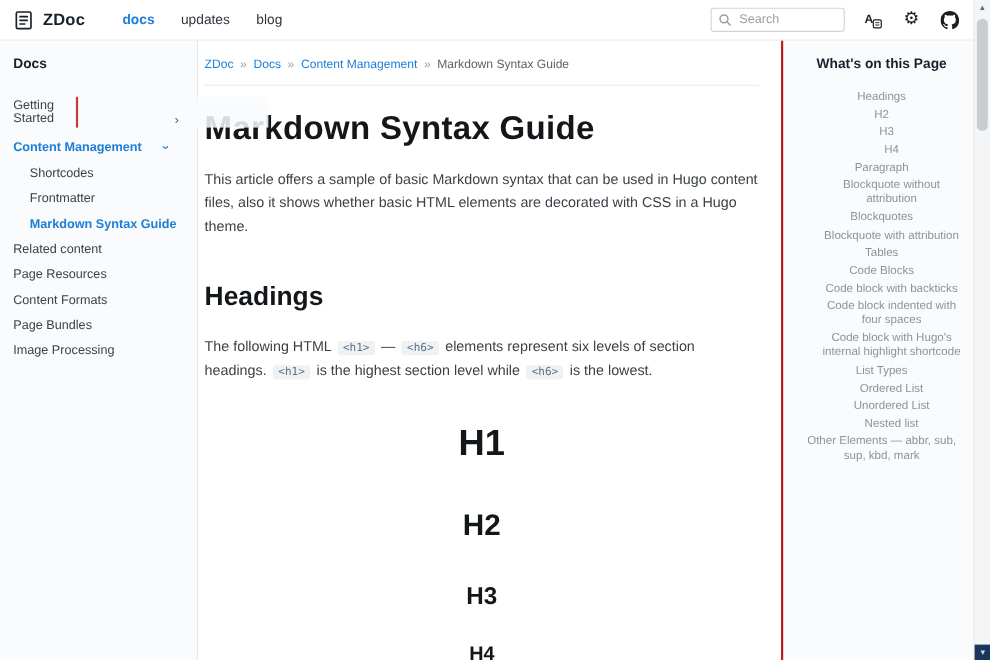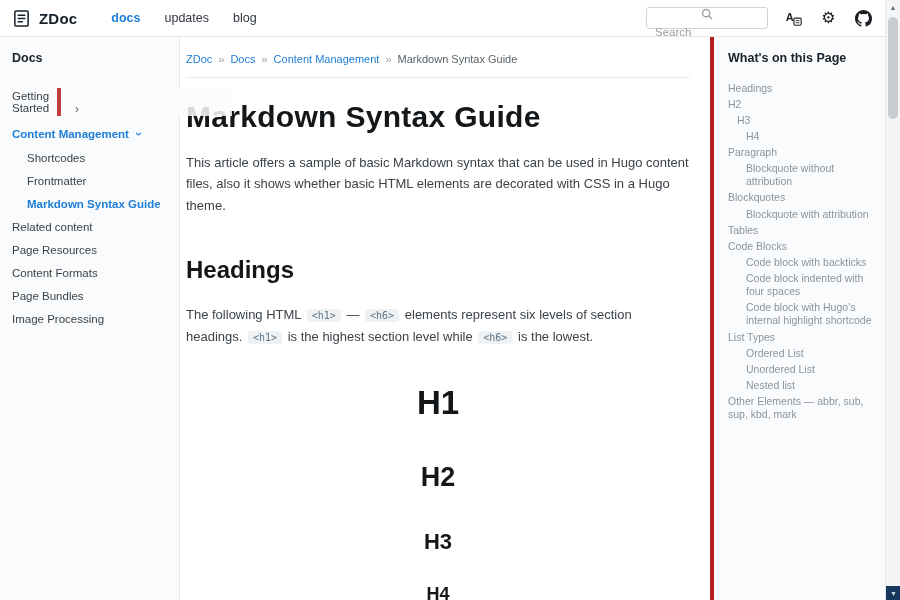--- a/index.html
+++ b/index.html
@@ -17,21 +17,21 @@
     padding: 0 12px; border-bottom: 1px solid #e4e7ea; background: #fff;
   }
   .brand { display: flex; align-items: center; gap: 8px; cursor: pointer; }
   .brand-text { font-weight: bold; font-size: 15px; color: #17212b; letter-spacing: .2px; }
   .top-nav { display: flex; gap: 24px; margin-left: 34px; }
   .nav-link { font-size: 12.5px; color: #2f363d; text-decoration: none; cursor: pointer; }
   .nav-link.active { color: #1c7ed6; font-weight: bold; }
   .top-right { margin-left: auto; display: flex; align-items: center; gap: 16px; }
   .search-box {
     display: flex; align-items: center; width: 122px; height: 22px;
-    border: 1px solid #cfd4d9; border-radius: 3px; padding: 0 6px; gap: 5px; background: #fff; flex-direction: column;
+    border: 1px solid #cfd4d9; border-radius: 3px; padding: 0 6px; gap: 5px; background: #fff;
   }
   .search-box input {
     border: none; outline: none; width: 100%; font-size: 11.5px;
     font-family: "Liberation Sans", sans-serif; color: #333; background: transparent;
   }
   .search-box input::placeholder { color: #9aa0a6; }
   .icon-btn {
     background: none; border: none; padding: 0; width: 19px; height: 19px;
     display: flex; align-items: center; justify-content: center;
     color: #1b1f23; font-size: 16px; cursor: pointer; line-height: 1;
@@ -41,21 +41,21 @@
   .app { display: flex; height: 563px; width: 885px; }
 
   
   .left {
     width: 180px; flex: 0 0 180px; border-right: 1px solid #e4e7ea;
     background: #fafbfc; padding: 14px 8px 0 12px;
   }
   .side-title { font-weight: bold; font-size: 12.5px; color: #17212b; margin-bottom: 17px; }
   .side-item {
     font-size: 11.5px; color: #3c4348; padding: 5.5px 0; cursor: pointer;
-    display: flex; align-items: center; gap: 8px;
+    display: flex; align-items: center; gap: 20px;
   }
   .side-item.ind1 { padding-left: 15px; }
   .side-item.active { color: #1c7ed6; font-weight: bold; }
   .chev { color: inherit; opacity: .85; font-size: 12px; display: inline-block; }
   .chev.down { transform: rotate(90deg); }
 
   
   .main { flex: 1 1 auto; padding: 13px 20px 0 6px; overflow: hidden; background: #fff; }
   .crumbs { font-size: 11px; display: flex; gap: 6px; align-items: center; flex-wrap: wrap; margin: 3px 0 12px; }
   .crumb { color: #5a6268; cursor: default; }
@@ -72,22 +72,22 @@
     white-space: nowrap;
   }
   .sample { font-weight: bold; color: #14171a; line-height: 1.1; text-align: center; }
   .sample-h1 { font-size: 33px; margin-top: 36px; }
   .sample-h2 { font-size: 27px; margin-top: 42px; }
   .sample-h3 { font-size: 22px; margin-top: 38px; }
   .sample-h4 { font-size: 18px; margin-top: 30px; }
 
   
   .right {
-    width: 175px; flex: 0 0 175px; border-left: 4px solid #b91c1c;
-    background: #fafbfc; padding: 14px 8px 0 14px;
+    width: 175px; flex: 0 0 175px; border-left: 2px solid #b91c1c;
+    background: #fafbfc; padding: 14px 8px 0 14px; text-align: center;
   }
   .toc-title { font-weight: bold; font-size: 12.5px; color: #17212b; margin-bottom: 15px; }
   .toc-item { font-size: 10.5px; color: #8b949c; line-height: 1.25; padding: 1.5px 0; cursor: pointer; }
   .toc-item.ind1 { padding-left: 9px; }
   .toc-item.ind2 { padding-left: 18px; }
 
   
   .scrollbar {
     position: absolute; right: 0; top: 0; width: 15px; height: 600px;
     background: #f4f5f6; border-left: 1px solid #e9e9e9;

